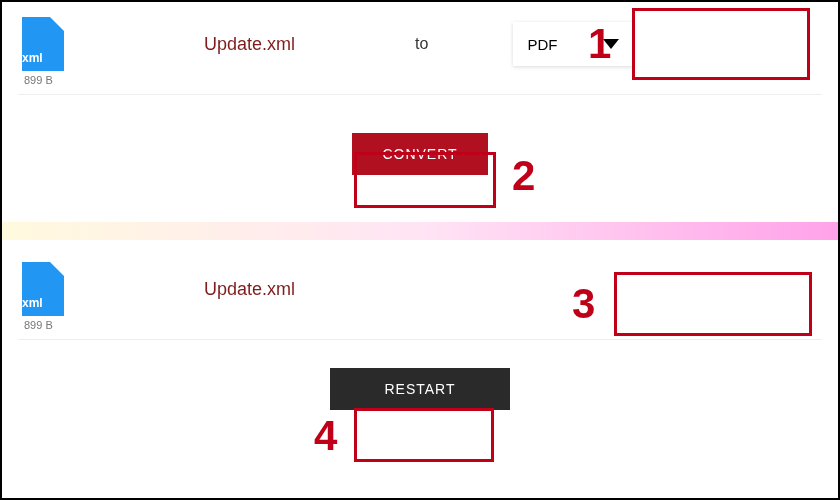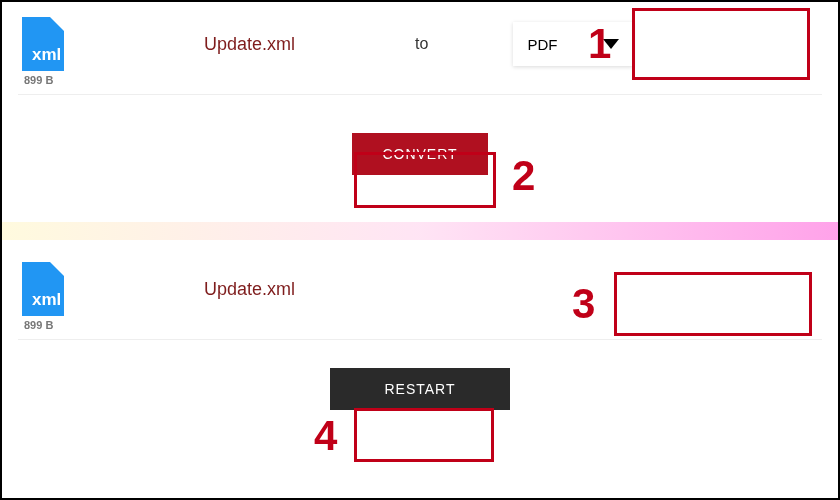--- a/index.html
+++ b/index.html
@@ -29,33 +29,32 @@
       content: "";
       position: absolute;
       top: 0; right: 0;
       border-style: solid;
       border-width: 0 14px 14px 0;
       border-color: transparent #fff transparent transparent;
     }
     .file-icon-label {
       position: absolute;
       bottom: 6px;
-      left: 10px;
+      left: 0;
       color: #fff;
-      font-size: 17px;
+      font-size: 12px;
       font-weight: bold;
     }
     .file-col { display: flex; flex-direction: column; }
     .filesize {
       font-size: 11px;
       color: #777;
       margin-left: 22px;
       margin-top: -2px;
       margin-bottom: 8px;
-      font-weight: bold;
     }
     .filename {
       font-size: 18px;
       color: #7f1d1d;
       margin-left: 130px;
     }
     .to-text {
       font-size: 16px;
       color: #333;
       margin-left: 120px;

